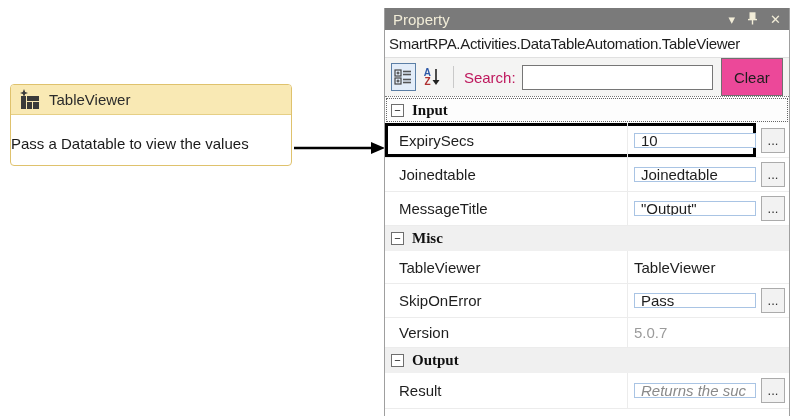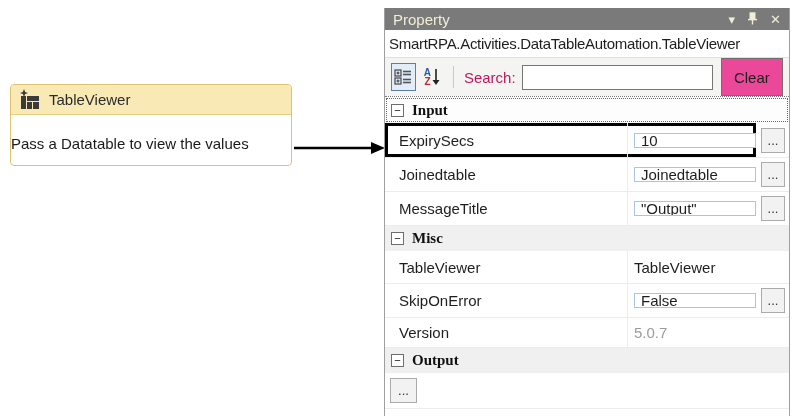--- a/index.html
+++ b/index.html
@@ -200,39 +200,45 @@
           <div class="prop-val">
             <span class="val-plain">TableViewer</span>
           </div>
         </div>
       </div>
 
       <div class="prop-row h-r2">
         <div class="row-main">
           <div class="prop-name">SkipOnError</div>
           <div class="prop-val">
-            <div class="val-box">False</div>
+            <div class="val-box">Pass</div>
           </div>
         </div>
         <button class="ellipsis-btn">...</button>
       </div>
 
       <div class="prop-row h-r4">
         <div class="row-main">
           <div class="prop-name">Version</div>
           <div class="prop-val">
             <span class="val-plain muted">5.0.7</span>
           </div>
         </div>
       </div>
 
       <div class="sec-header h-sec3">
         <span class="collapse-box">−</span>
         <span class="sec-label">Output</span>
       </div>
 
       <div class="prop-row h-r5">
+        <div class="row-main">
+          <div class="prop-name">Result</div>
+          <div class="prop-val">
+            <div class="val-box ph">Returns the suc</div>
+          </div>
+        </div>
         <button class="ellipsis-btn">...</button>
       </div>
 
     </div>
   </div>
 </div>
 
 </body></html>

